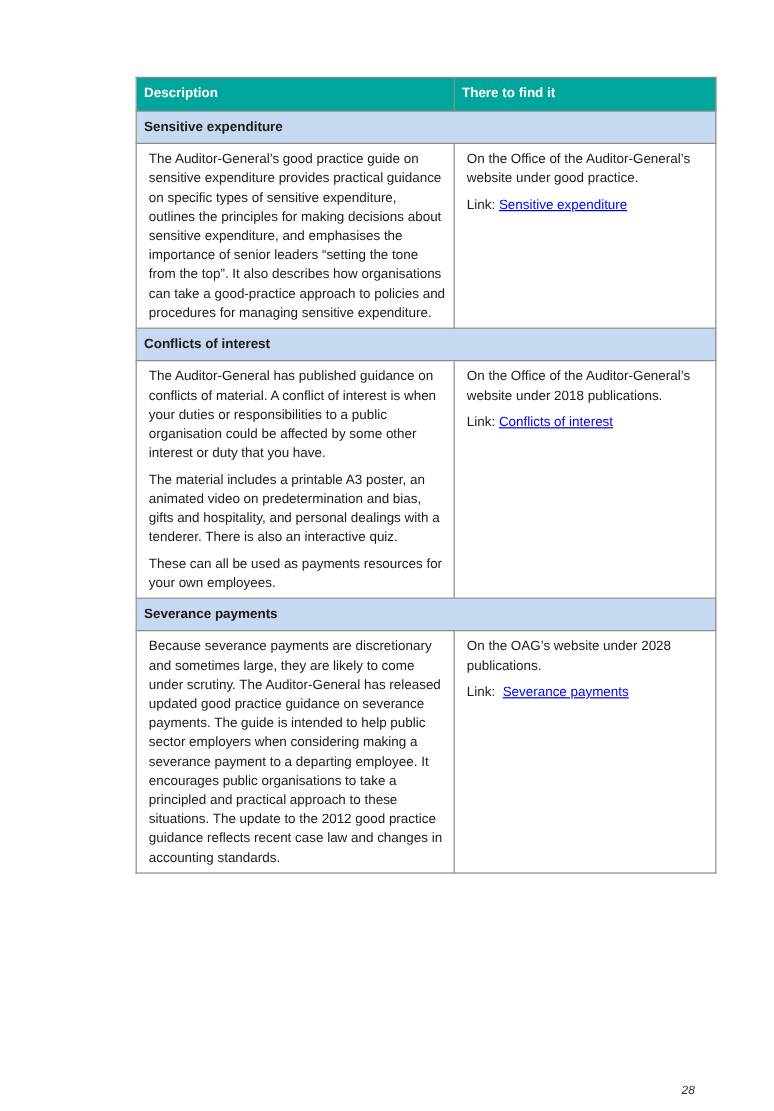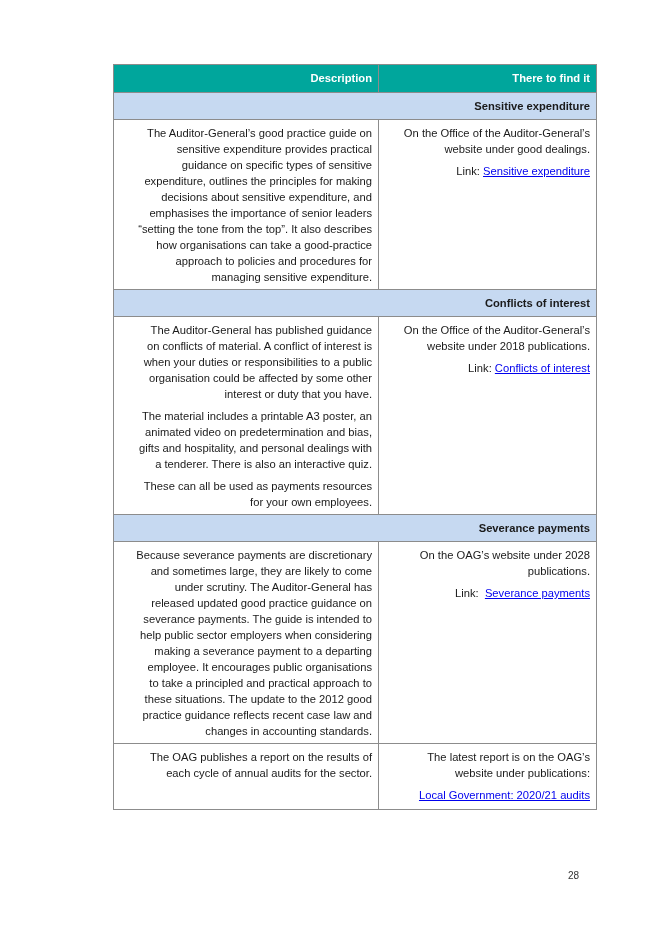--- a/index.html
+++ b/index.html
@@ -27,56 +27,57 @@
       top: 64px;
       width: 483px;
       border-collapse: collapse;
       table-layout: fixed;
       font-size: 11.2px;
       line-height: 16px;
     }
     table.resources td, table.resources th {
       border: 1px solid #8c8c8c;
       vertical-align: top;
-      text-align: right;
+      text-align: left;
     }
     col.c1 { width: 265px; }
     col.c2 { width: 218px; }
     th.hdr {
       background: #00a69c;
       color: #ffffff;
       font-weight: bold;
       padding: 5px 6px 6px 6px;
       height: 16px;
     }
     td.section {
       background: #c6d9f1;
       font-weight: bold;
       padding: 5px 6px 5px 6px;
       height: 16px;
     }
     td.cell {
       padding: 5px 6px 4px 6px;
     }
     td.cell p {
-      margin: 0 0 6px 16px;
+      margin: 0 0 6px 4px;
     }
     td.cell p:last-child {
       margin-bottom: 0;
     }
     a.link {
       color: #0000ee;
       text-decoration: underline;
     }
     .page-number {
       position: absolute;
       left: 568px;
-      top: 870px;
+      top: 904px;
       font-size: 10px;
       color: #333333;
+      font-style: italic;
     }
   </style>
 </head>
 <body>
 
 <div class="page">
   <table class="resources">
     <colgroup>
         <col class="c1">
         <col class="c2">
@@ -90,21 +91,21 @@
     <tbody>
 
       <tr>
         <td class="section" colspan="2">Sensitive expenditure</td>
       </tr>
       <tr>
         <td class="cell">
           <p>The Auditor-General’s good practice guide on sensitive expenditure provides practical guidance on specific types of sensitive expenditure, outlines the principles for making decisions about sensitive expenditure, and emphasises the importance of senior leaders “setting the tone from the top”. It also describes how organisations can take a good-practice approach to policies and procedures for managing sensitive expenditure.</p>
         </td>
         <td class="cell">
-          <p>On the Office of the Auditor-General’s website under good dealings.</p>
+          <p>On the Office of the Auditor-General’s website under good practice.</p>
           <p><span>Link: </span><a class="link">Sensitive expenditure</a></p>
         </td>
       </tr>
 
       <tr>
         <td class="section" colspan="2">Conflicts of interest</td>
       </tr>
       <tr>
         <td class="cell">
           <p>The Auditor-General has published guidance on conflicts of material. A conflict of interest is when your duties or responsibilities to a public organisation could be affected by some other interest or duty that you have.</p>
@@ -123,26 +124,17 @@
       <tr>
         <td class="cell">
           <p>Because severance payments are discretionary and sometimes large, they are likely to come under scrutiny. The Auditor-General has released updated good practice guidance on severance payments. The guide is intended to help public sector employers when considering making a severance payment to a departing employee. It encourages public organisations to take a principled and practical approach to these situations. The update to the 2012 good practice guidance reflects recent case law and changes in accounting standards.</p>
         </td>
         <td class="cell">
           <p>On the OAG’s website under 2028 publications.</p>
           <p><span style="white-space:pre">Link:  </span><a class="link">Severance payments</a></p>
         </td>
       </tr>
 
-      <tr>
-        <td class="cell" style="padding-bottom:10px;">
-          <p>The OAG publishes a report on the results of each cycle of annual audits for the sector.</p>
-        </td>
-        <td class="cell" style="padding-bottom:6px;">
-          <p>The latest report is on the OAG’s website under publications:</p>
-          <p><a class="link">Local Government: 2020/21 audits</a></p>
-        </td>
-      </tr>
     </tbody>
   </table>
 
   <div class="page-number">28</div>
 </div>
 
 </body></html>

